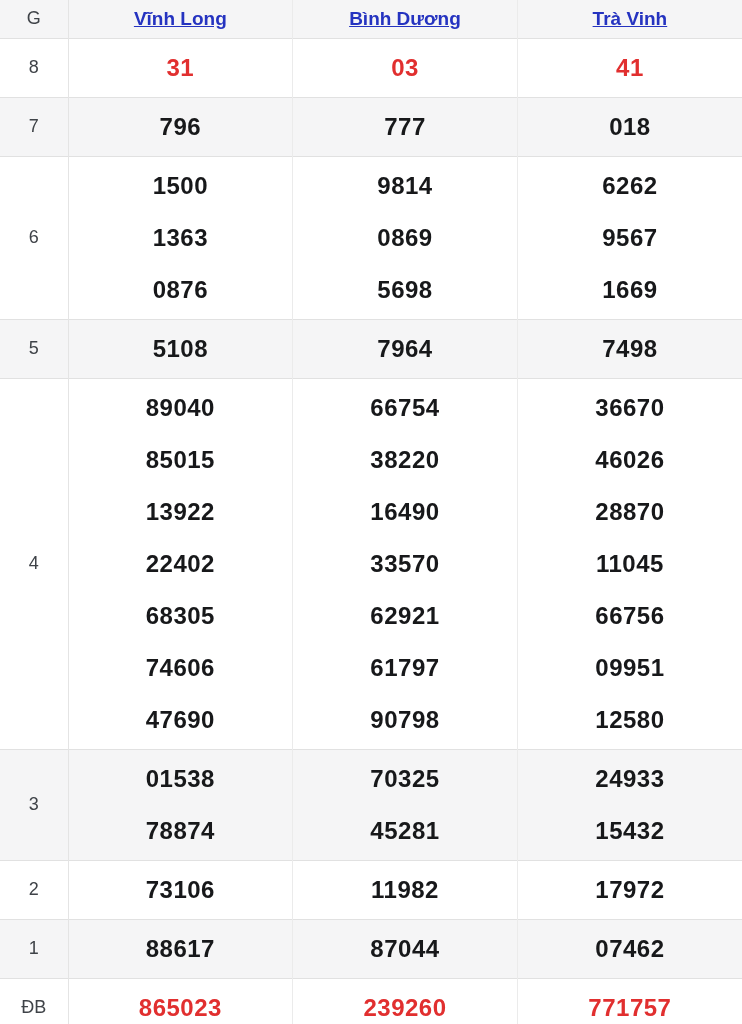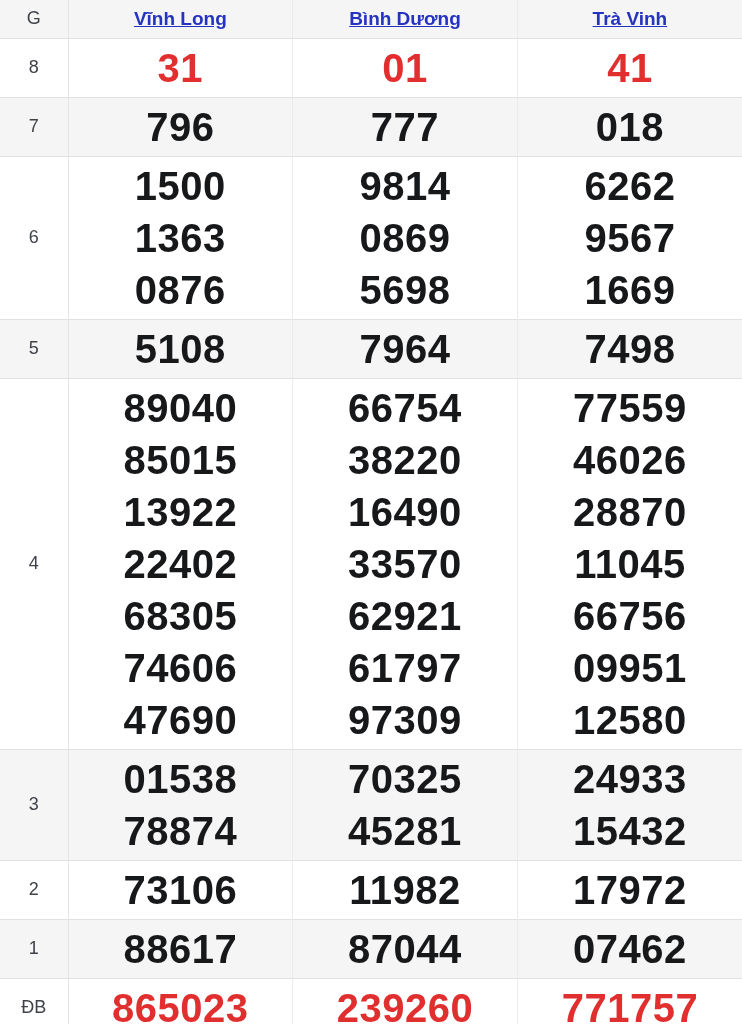--- a/index.html
+++ b/index.html
@@ -54,21 +54,21 @@
     vertical-align: middle;
     padding: 3px 0;
   }
   tbody tr:nth-child(even) { background: var(--stripe, #f5f5f5); }
   td.label {
     font-size: 18px;
     color: #3f4348;
     font-weight: 400;
   }
   .num {
-    font-size: 40px;
+    font-size: 24px;
     font-weight: 700;
     color: #17181a;
     line-height: 52px;
     letter-spacing: 0.5px;
   }
   .num.red { color: var(--red, #e12f2f); }
 </style>
 </head>
 <body>
 
@@ -87,21 +87,21 @@
       <th><a class="province" href="#">Trà Vinh</a></th>
     </tr>
   </thead>
   <tbody>
       <tr>
         <td class="label">8</td>
         <td class="cell">
           <div class="num red">31</div>
         </td>
         <td class="cell">
-          <div class="num red">01</div>
+          <div class="num red">03</div>
         </td>
         <td class="cell">
           <div class="num red">41</div>
         </td>
       </tr>
       <tr>
         <td class="label">7</td>
         <td class="cell">
           <div class="num">796</div>
         </td>
@@ -153,24 +153,24 @@
           <div class="num">74606</div>
           <div class="num">47690</div>
         </td>
         <td class="cell">
           <div class="num">66754</div>
           <div class="num">38220</div>
           <div class="num">16490</div>
           <div class="num">33570</div>
           <div class="num">62921</div>
           <div class="num">61797</div>
-          <div class="num">97309</div>
-        </td>
-        <td class="cell">
-          <div class="num">77559</div>
+          <div class="num">90798</div>
+        </td>
+        <td class="cell">
+          <div class="num">36670</div>
           <div class="num">46026</div>
           <div class="num">28870</div>
           <div class="num">11045</div>
           <div class="num">66756</div>
           <div class="num">09951</div>
           <div class="num">12580</div>
         </td>
       </tr>
       <tr>
         <td class="label">3</td>

